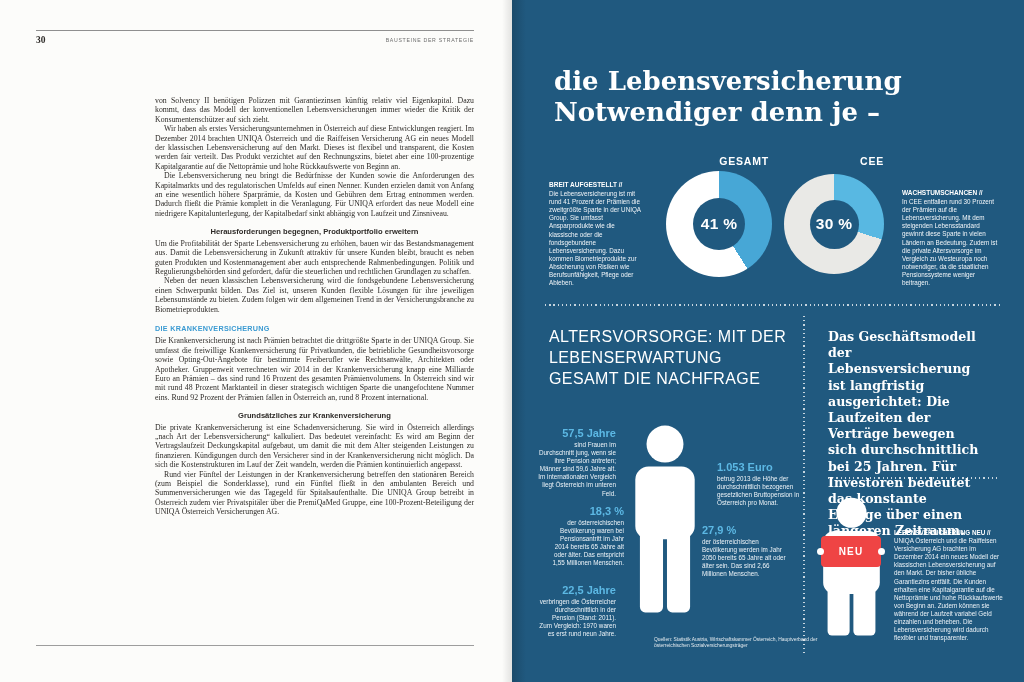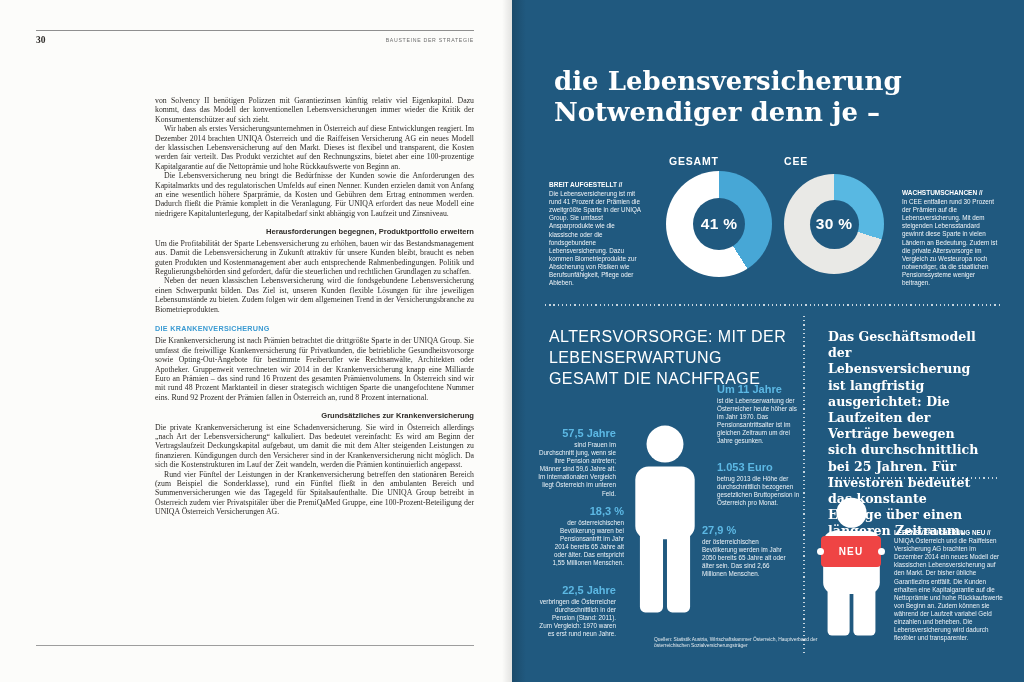--- a/index.html
+++ b/index.html
@@ -13,31 +13,31 @@
   .hrule.top{top:30px;}
   .hrule.bottom{top:645px;border-top-color:#9d9d9d;}
   .page-num{position:absolute;left:36px;top:35px;font:bold 9.5px "Liberation Serif",serif;color:#2e2b28;}
   .header-label{position:absolute;right:38px;top:37px;font-size:5.2px;letter-spacing:.7px;color:#6d6d6d;}
   .text-col{position:absolute;left:155px;top:96px;width:319px;
     font-family:"Liberation Serif",serif;font-size:7.8px;line-height:9.4px;color:#2e2b28;
     text-align:justify;hyphens:auto;}
   .text-col p{margin:0;}
   .text-col p.ind{text-indent:9px;}
   .subhead{font-family:"Liberation Sans",sans-serif;font-size:7.6px;line-height:9.4px;
-    font-weight:bold;margin:9px 0 2px;text-align:right;}
+    font-weight:bold;margin:9px 0 2px;text-align:center;}
   .bluehead{font-family:"Liberation Sans",sans-serif;font-size:7.2px;line-height:9.4px;
     font-weight:bold;color:#3a9ad2;letter-spacing:.3px;margin:10px 0 3px;text-align:left;text-transform:uppercase;}
 
   
   .page-right{position:relative;width:512px;height:682px;background:#20597f;color:#fff;}
   .page-right .gutter{position:absolute;left:0;top:0;width:14px;height:100%;
     background:linear-gradient(to right,rgba(0,0,0,.16),rgba(0,0,0,0));}
   .main-title{position:absolute;left:42px;top:66px;font-family:"DejaVu Serif",serif;
     font-weight:bold;font-size:26px;line-height:31px;}
-  .donut-label{position:absolute;top:155px;width:100px;text-align:left;
+  .donut-label{position:absolute;top:155px;width:100px;text-align:right;
     font-weight:bold;font-size:10.5px;letter-spacing:.8px;}
   .donut-label.g{left:157px;} .donut-label.c{left:272px;}
   .donut{position:absolute;border-radius:50%;}
   .donut.g{left:154px;top:171px;width:106px;height:106px;}
   .donut.c{left:272px;top:174px;width:100px;height:100px;}
   .donut .hole{position:absolute;inset:25.5%;background:#20597f;border-radius:50%;
     display:flex;align-items:center;justify-content:center;font-weight:bold;font-size:15.5px;letter-spacing:.3px;}
   .side-note{position:absolute;font-size:6.3px;line-height:8.1px;color:#f2f6f9;}
   .side-note b{display:block;font-size:6.5px;margin-bottom:1px;color:#fff;}
   .side-note.l{left:37px;top:181px;width:94px;}
@@ -138,24 +138,20 @@
       <div class="stat-body">sind Frauen im Durchschnitt jung, wenn sie ihre Pension antreten; Männer sind 59,6 Jahre alt. Im internationalen Vergleich liegt Österreich im unteren Feld.</div>
     </div>
     <div class="stat s2">
       <div class="stat-value">18,3 %</div>
       <div class="stat-body">der österreichischen Bevölkerung waren bei Pensionsantritt im Jahr 2014 bereits 65 Jahre alt oder älter. Das entspricht 1,55 Millionen Menschen.</div>
     </div>
     <div class="stat s3">
       <div class="stat-value">22,5 Jahre</div>
       <div class="stat-body">verbringen die Österreicher durchschnittlich in der Pension (Stand: 2011). Zum Vergleich: 1970 waren es erst rund neun Jahre.</div>
     </div>
-    <div class="stat s4">
-      <div class="stat-value">Um 11 Jahre</div>
-      <div class="stat-body">ist die Lebenserwartung der Österreicher heute höher als im Jahr 1970. Das Pensionsantrittsalter ist im gleichen Zeitraum um drei Jahre gesunken.</div>
-    </div>
     <div class="stat s5">
       <div class="stat-value">1.053 Euro</div>
       <div class="stat-body">betrug 2013 die Höhe der durchschnittlich bezogenen gesetzlichen Bruttopension in Österreich pro Monat.</div>
     </div>
     <div class="stat s6">
       <div class="stat-value">27,9 %</div>
       <div class="stat-body">der österreichischen Bevölkerung werden im Jahr 2050 bereits 65 Jahre alt oder älter sein. Das sind 2,66 Millionen Menschen.</div>
     </div>
 
     <div class="person-big">

